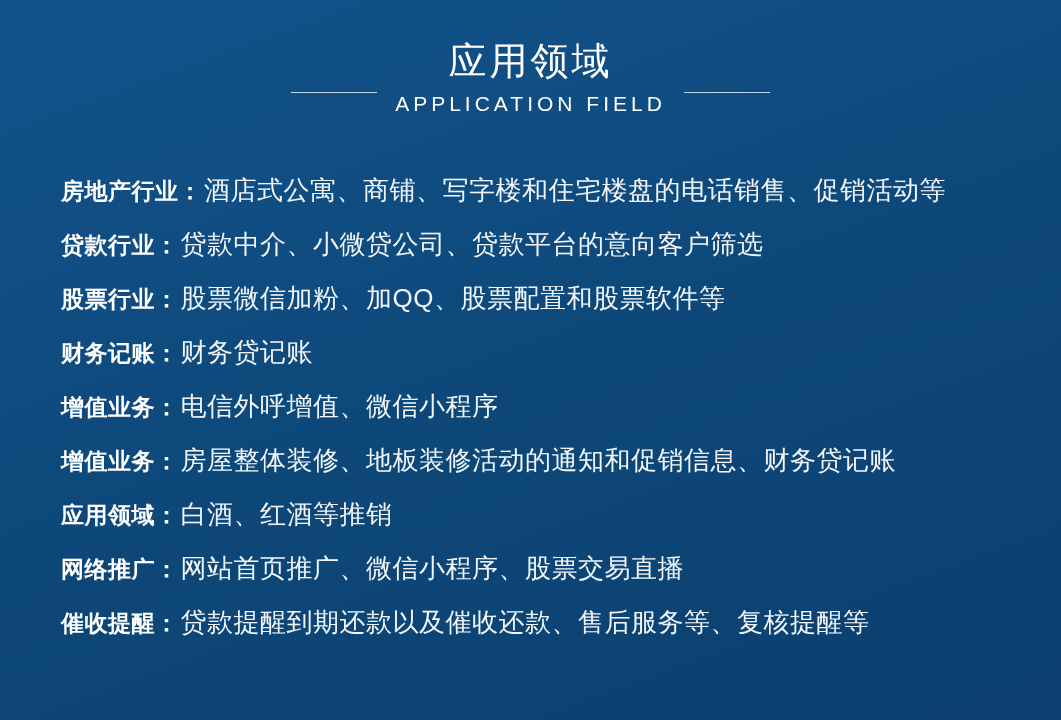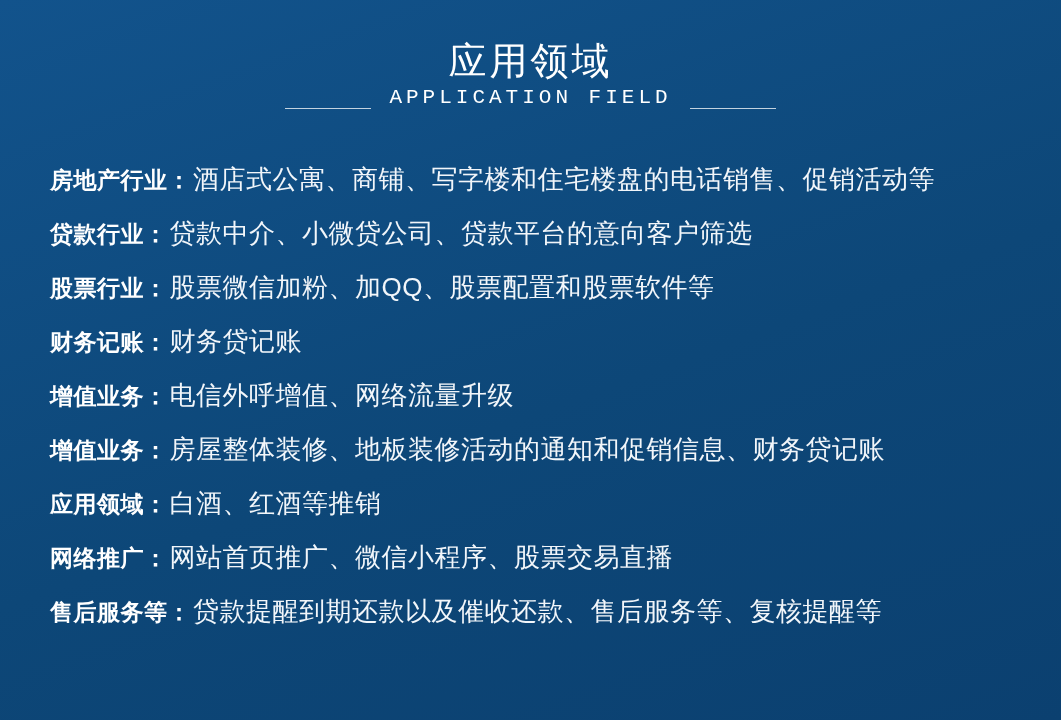--- a/index.html
+++ b/index.html
@@ -31,41 +31,40 @@
   .header-title {
     font-size: 38px;
     line-height: 46px;
     letter-spacing: 3px;
     font-weight: normal;
     color: #ffffff;
     margin: 0;
   }
   .header-subtitle-row {
     display: flex;
-    align-items: flex-end;
+    align-items: flex-start;
     justify-content: center;
-    margin-top: 2px;
-    font-family: Liberation Mono, monospace;
+    margin-top: 8px;
   }
   .rule {
     width: 86px;
     height: 1px;
     background: rgba(255,255,255,0.75);
   }
   .header-subtitle {
     font-size: 21px;
     letter-spacing: 4px;
     color: #ffffff;
     padding: 0 18px;
     white-space: nowrap;
   }
 
   
   .field-list {
-    margin: 0;
+    margin: 11px;
     padding: 0;
     list-style: none;
     position: absolute;
     top: 162px;
     left: 50px;
     right: 30px;
   }
   .field-row {
     display: flex;
     align-items: baseline;
@@ -112,33 +111,33 @@
     <li class="field-row">
       <span class="field-label">股票行业：</span>
       <span class="field-value">股票微信加粉、加QQ、股票配置和股票软件等</span>
     </li>
     <li class="field-row">
       <span class="field-label">财务记账：</span>
       <span class="field-value">财务贷记账</span>
     </li>
     <li class="field-row">
       <span class="field-label">增值业务：</span>
-      <span class="field-value">电信外呼增值、网络流量升级</span>
+      <span class="field-value">电信外呼增值、微信小程序</span>
     </li>
     <li class="field-row">
       <span class="field-label">增值业务：</span>
       <span class="field-value">房屋整体装修、地板装修活动的通知和促销信息、财务贷记账</span>
     </li>
     <li class="field-row">
       <span class="field-label">应用领域：</span>
       <span class="field-value">白酒、红酒等推销</span>
     </li>
     <li class="field-row">
       <span class="field-label">网络推广：</span>
       <span class="field-value">网站首页推广、微信小程序、股票交易直播</span>
     </li>
     <li class="field-row">
-      <span class="field-label">售后服务等：</span>
+      <span class="field-label">催收提醒：</span>
       <span class="field-value">贷款提醒到期还款以及催收还款、售后服务等、复核提醒等</span>
     </li>
   </ul>
 
 </div>
 
 </body></html>

